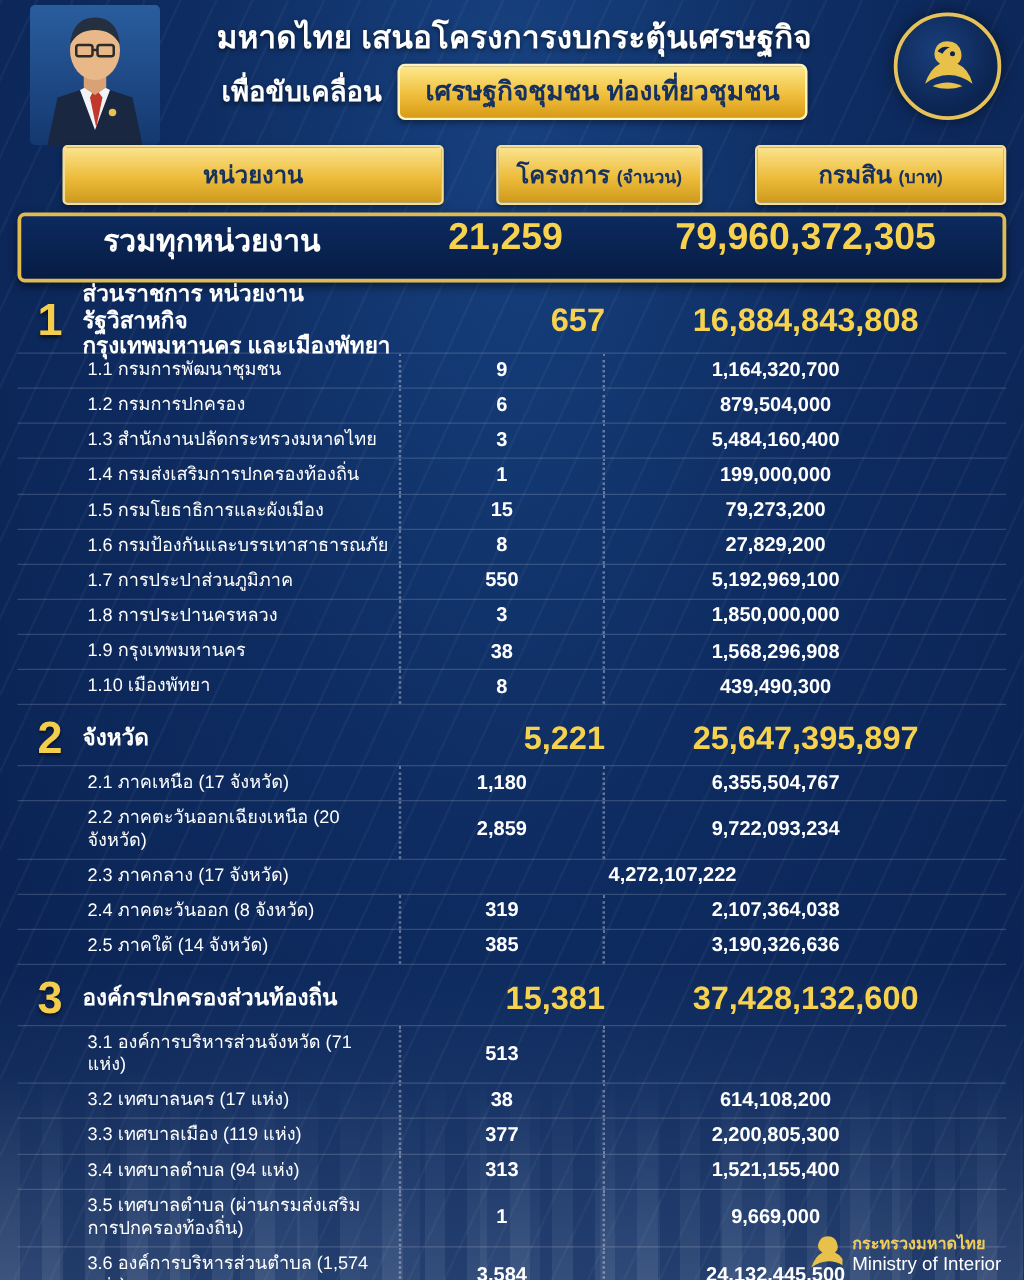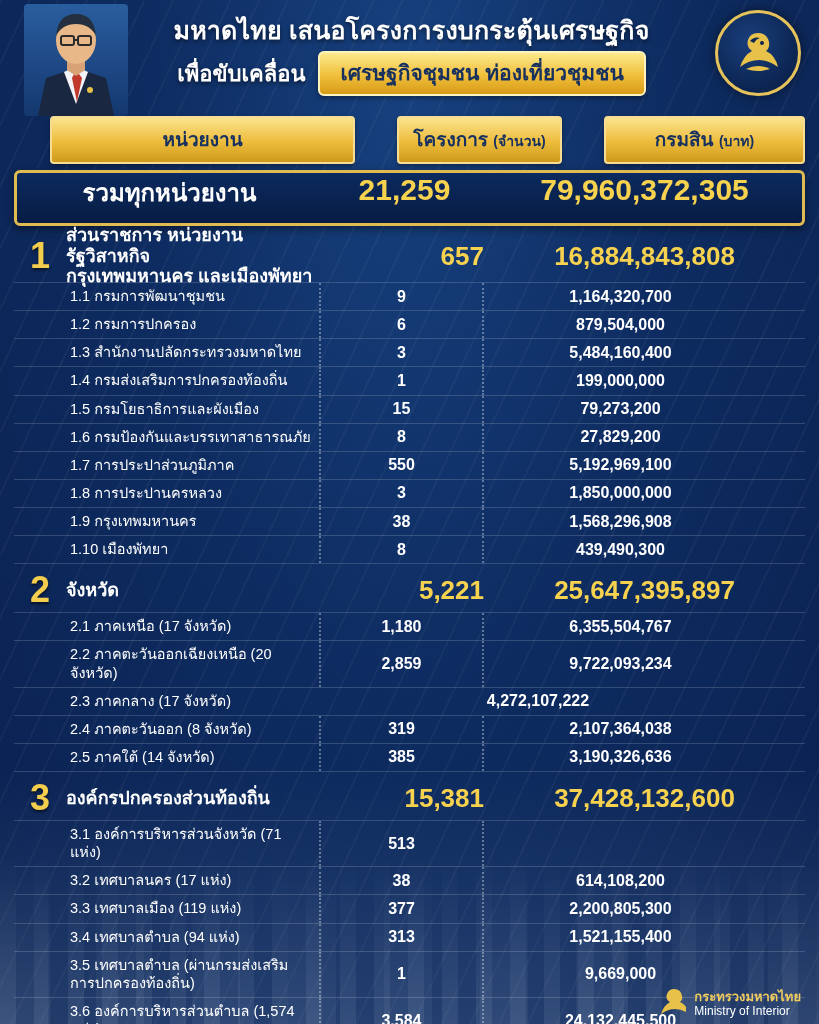--- a/index.html
+++ b/index.html
@@ -207,21 +207,21 @@
     position: absolute;
     right: 18px; bottom: 4px;
     display: flex; align-items: center; gap: 8px;
   }
   #footer .f-mark {
     width: 30px; height: 32px;
     display:flex; align-items:center; justify-content:center;
   }
   #footer .f-text { line-height: 1.15; }
   #footer .f-th { color: #f0cc5e; font-size: 13px; font-weight: bold; }
-  #footer .f-en { color: #ffffff; font-size: 12px; }
+  #footer .f-en { color: #ffffff; font-size: 15px; }
 </style>
 </head>
 <body>
 
 <div id="page">
   <div id="bg-texture"></div>
   <div id="bg-city"></div>
 
   <div id="header">
     <div id="minister-photo">

